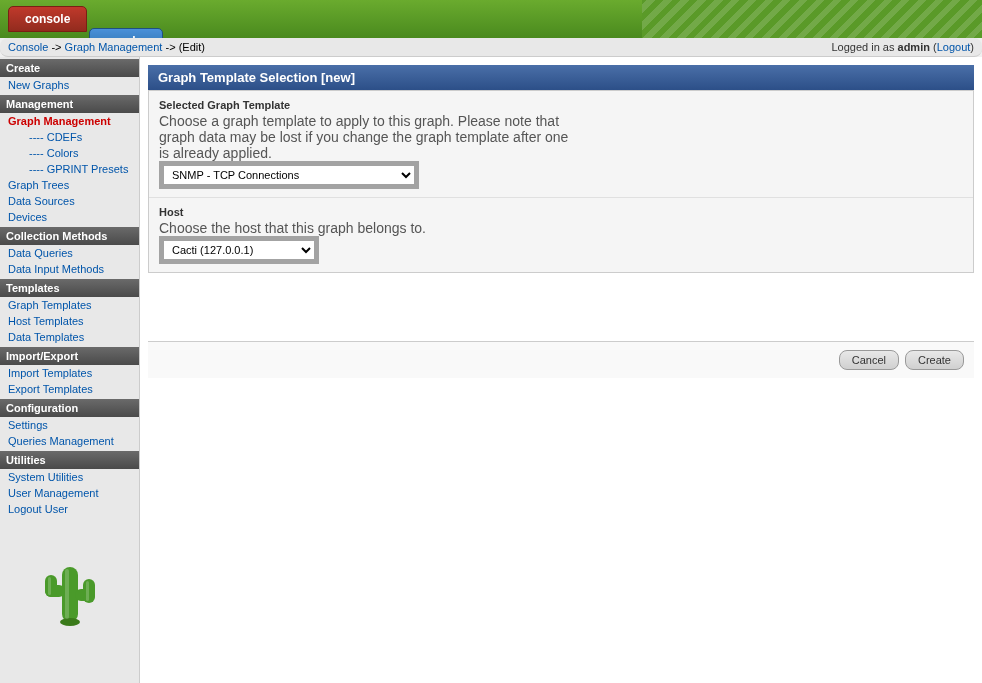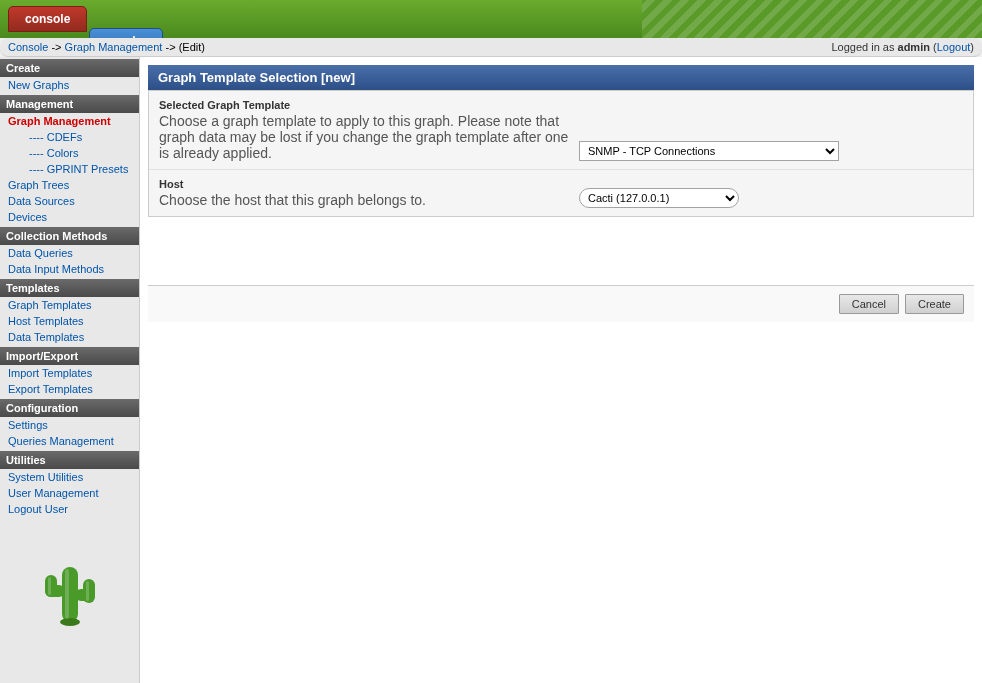--- a/index.html
+++ b/index.html
@@ -126,23 +126,24 @@
       font-size: 13px;
       font-weight: bold;
     }
     .form-section {
       border: 1px solid #ccc;
       background: #f5f5f5;
       margin-bottom: 8px;
     }
     .form-row {
       display: flex;
-      align-items: flex-end;
+      align-items: flex-start;
       padding: 8px 10px;
       border-bottom: 1px solid #e0e0e0;
+      flex-direction: column;
     }
     .form-row:last-child { border-bottom: none; }
     .form-label-col {
       width: 420px;
       flex-shrink: 0;
     }
     .form-label {
       font-weight: bold;
       font-size: 11px;
       color: #333;
@@ -151,42 +152,42 @@
       font-size: 14px;
       color: #555;
       margin-top: 2px;
     }
     .form-input-col {
       flex: 1;
     }
     select {
       font-size: 11px;
       padding: 2px 4px;
-      border: 1px solid #a3a3a3;
+      border: 5px solid #a3a3a3;
       background: #fff;
       cursor: pointer;
     }
     .select-wide { width: 260px; }
-    .select-medium { width: 160px; border-radius: 10px; }
+    .select-medium { width: 160px; }
 
     
     .buttons-row {
       display: flex;
       justify-content: flex-end;
       padding: 8px 10px;
       border-top: 1px solid #ccc;
       background: #f9f9f9;
     }
     .btn {
       padding: 3px 12px;
       font-size: 11px;
       border: 1px solid #999;
       cursor: pointer;
       margin-left: 6px;
-      border-radius: 1px;
+      border-radius: 8px;
     }
     .btn-cancel {
       background: linear-gradient(to bottom, #e8e8e8, #d0d0d0);
       color: #333;
     }
     .btn-create {
       background: linear-gradient(to bottom, #e8e8e8, #d0d0d0);
       color: #333;
     }
 

